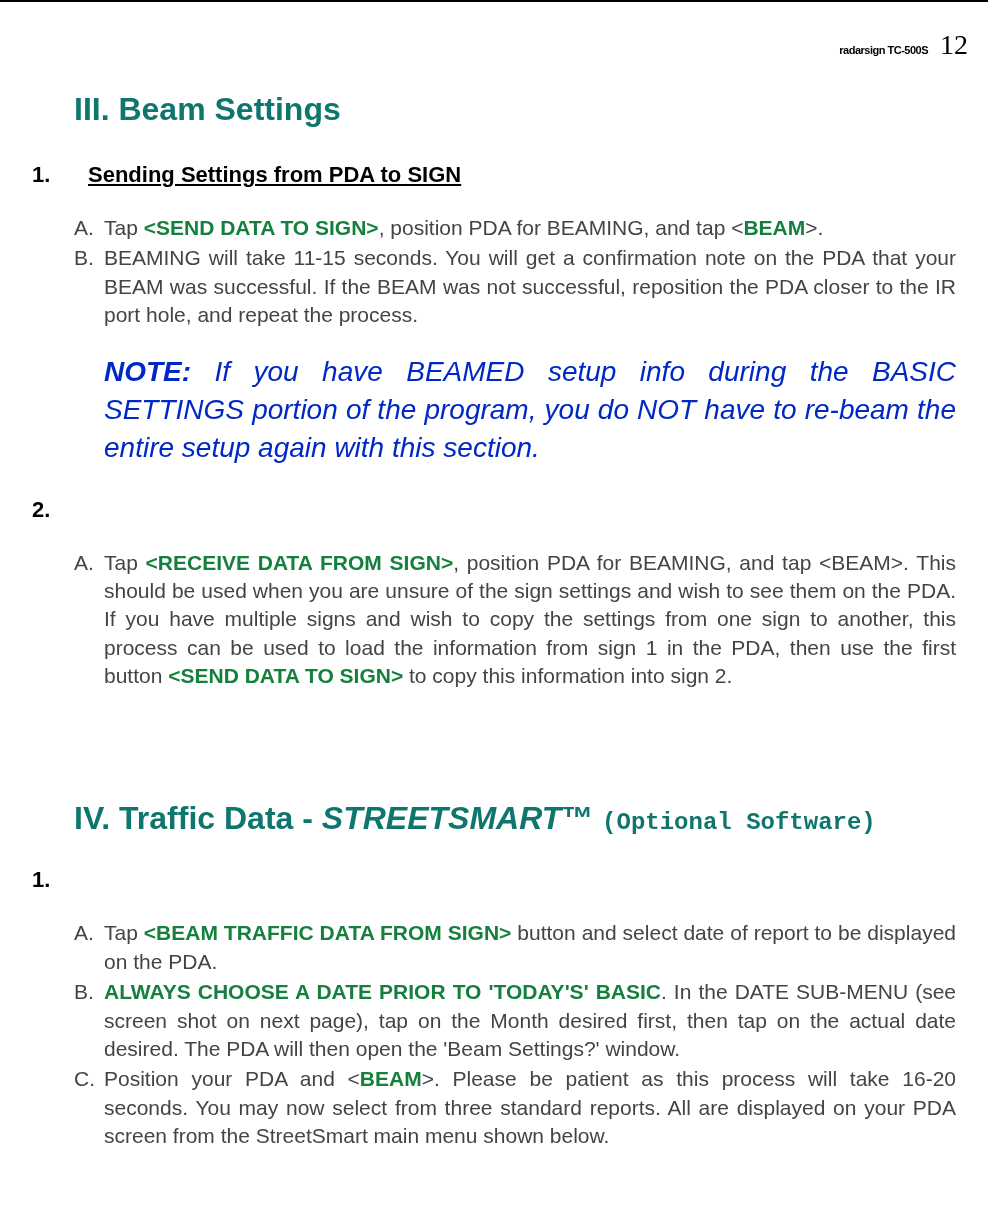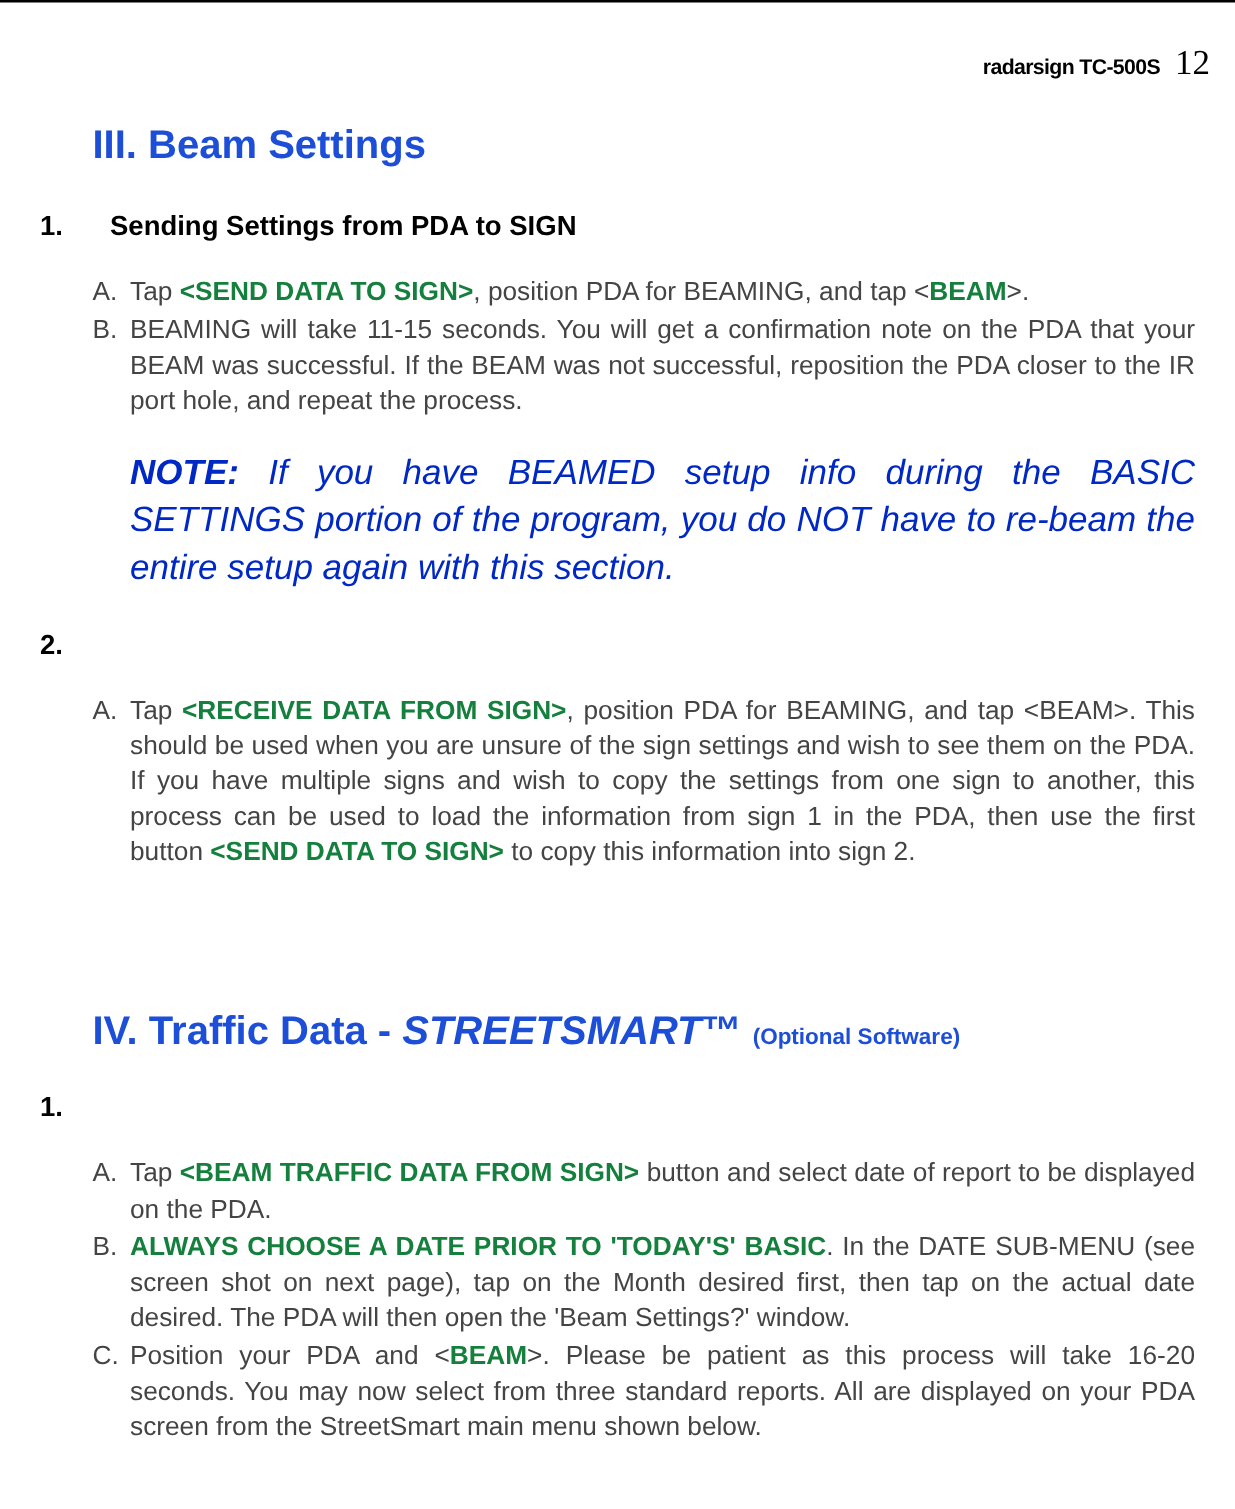--- a/index.html
+++ b/index.html
@@ -19,62 +19,64 @@
       border-top: 2px solid #000;
       padding-top: 2px;
       padding-left: 20px;
       padding-right: 20px;
       display: flex;
       justify-content: flex-end;
       align-items: baseline;
       font-weight: bold;
     }
     .header-title {
-      font-size: 17px;
+      font-size: 11px;
       letter-spacing: -0.5px;
       margin-top: 40px;
     }
     .page-num {
       font-family: "Times New Roman", Times, serif;
       font-size: 28px;
       font-weight: normal;
       margin-left: 12px;
     }
     .content {
       padding: 30px 32px 10px 32px;
     }
     .section-heading {
-      color: #1d4ed8;
+      color: #0f766e;
       font-size: 32px;
       font-weight: bold;
       margin-left: 42px;
       margin-bottom: 34px;
     }
     .section-heading.sec4 {
       margin-top: 110px;
       margin-bottom: 30px;
       font-size: 32px;
     }
     .section-heading .title-italic {
       font-style: italic;
     }
     .section-heading .optional {
-      font-size: 18px;
+      font-size: 24px;
+      font-family: Liberation Mono, monospace;
     }
     .numbered {
       display: flex;
       font-weight: bold;
       font-size: 22px;
       margin-bottom: 26px;
     }
     .num-marker {
       width: 56px;
       flex-shrink: 0;
     }
     .num-label {
+      text-decoration: underline;
     }
     .sub-list {
       margin-left: 42px;
       font-size: 21px;
       color: #444;
       line-height: 1.35;
     }
     .sub-item {
       display: flex;
       margin-bottom: 2px;

